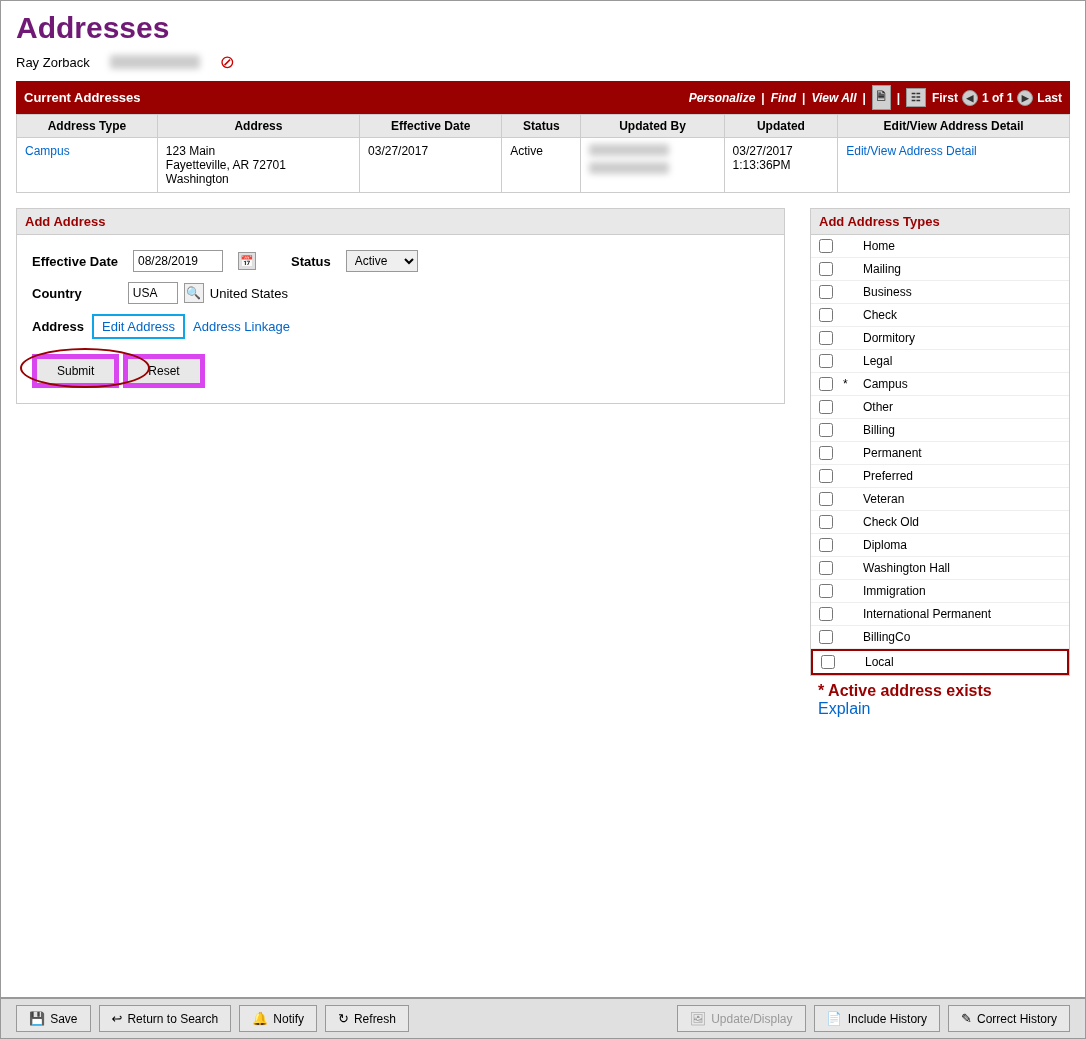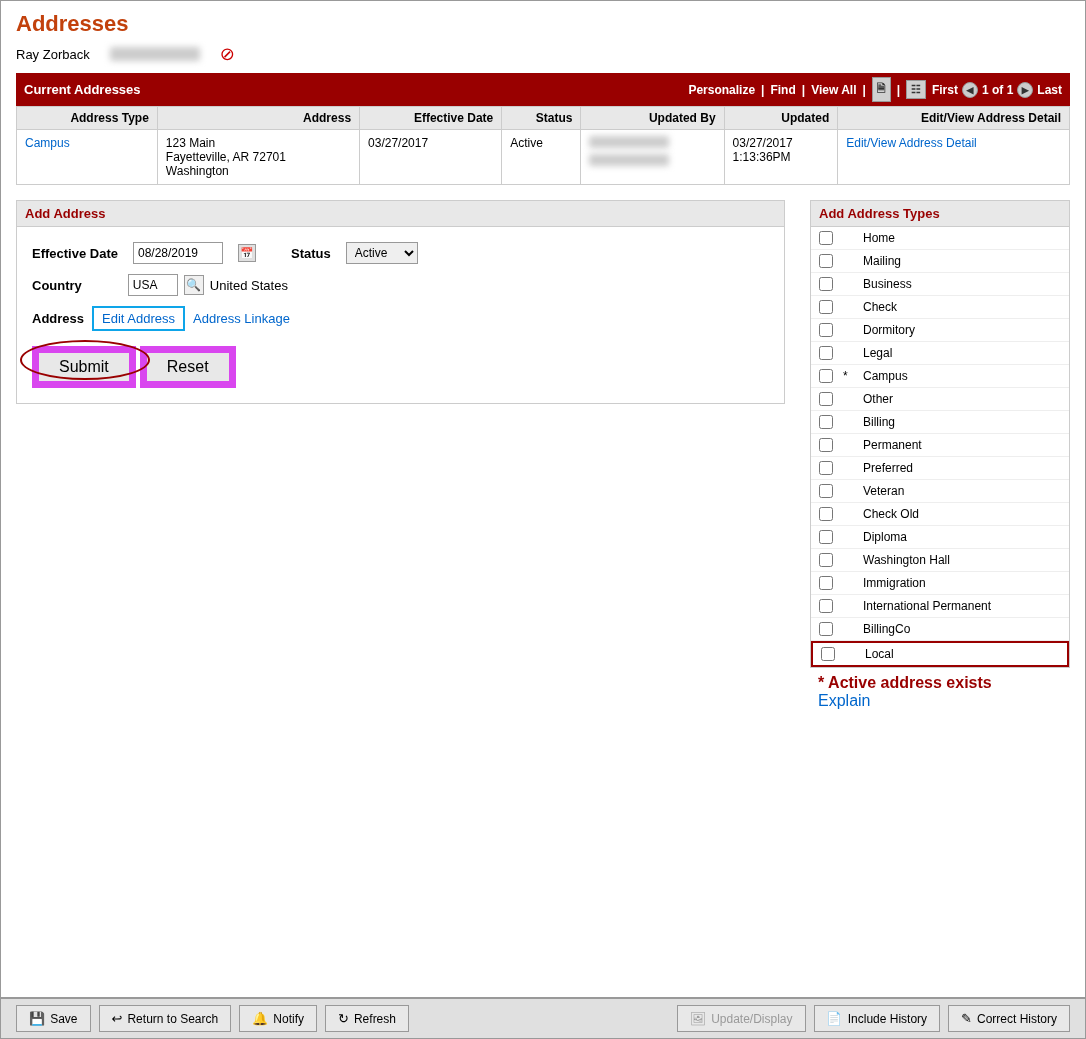--- a/index.html
+++ b/index.html
@@ -13,23 +13,23 @@
       flex-direction: column;
       background: #fff;
     }
     
     .main-content {
       flex: 1;
       padding: 10px 15px;
     }
     
     .page-title {
-      font-size: 22px;
+      font-size: 30px;
       font-weight: bold;
-      color: #c2410c;
+      color: #701a75;
       margin-bottom: 6px;
     }
     
     .person-row {
       display: flex;
       align-items: center;
       gap: 20px;
       margin-bottom: 8px;
     }
     
@@ -68,20 +68,21 @@
       align-items: center;
       gap: 6px;
       font-size: 12px;
       color: #fff;
     }
     
     .toolbar a {
       color: #fff;
       text-decoration: none;
       cursor: pointer;
+      font-style: italic;
     }
     
     .toolbar .separator { color: #fff; }
     
     .toolbar .nav-controls {
       display: flex;
       align-items: center;
       gap: 4px;
       font-size: 12px;
       color: #fff;
@@ -114,21 +115,21 @@
     .address-table {
       width: 100%;
       border-collapse: collapse;
       font-size: 12px;
     }
     
     .address-table th {
       background: #e8e8e8;
       border: 1px solid #ccc;
       padding: 4px 8px;
-      text-align: right;
+      text-align: center;
       font-weight: bold;
       color: #000;
     }
     
     .address-table td {
       border: 1px solid #ccc;
       padding: 6px 8px;
       vertical-align: top;
     }
     
@@ -276,23 +277,23 @@
       left: -12px;
       width: 130px;
       height: 40px;
       border: 2px solid #990000;
       border-radius: 50%;
       pointer-events: none;
     }
     
     .form-button {
       background: #e8e8e8;
-      border: 7px solid #d946ef;
+      border: 5px solid #d946ef;
       padding: 5px 20px;
-      font-size: 16px;
+      font-size: 12px;
       cursor: pointer;
       color: #000;
     }
     
     
     .types-area {
       border: 1px solid #ccc;
       border-top: none;
     }
     

